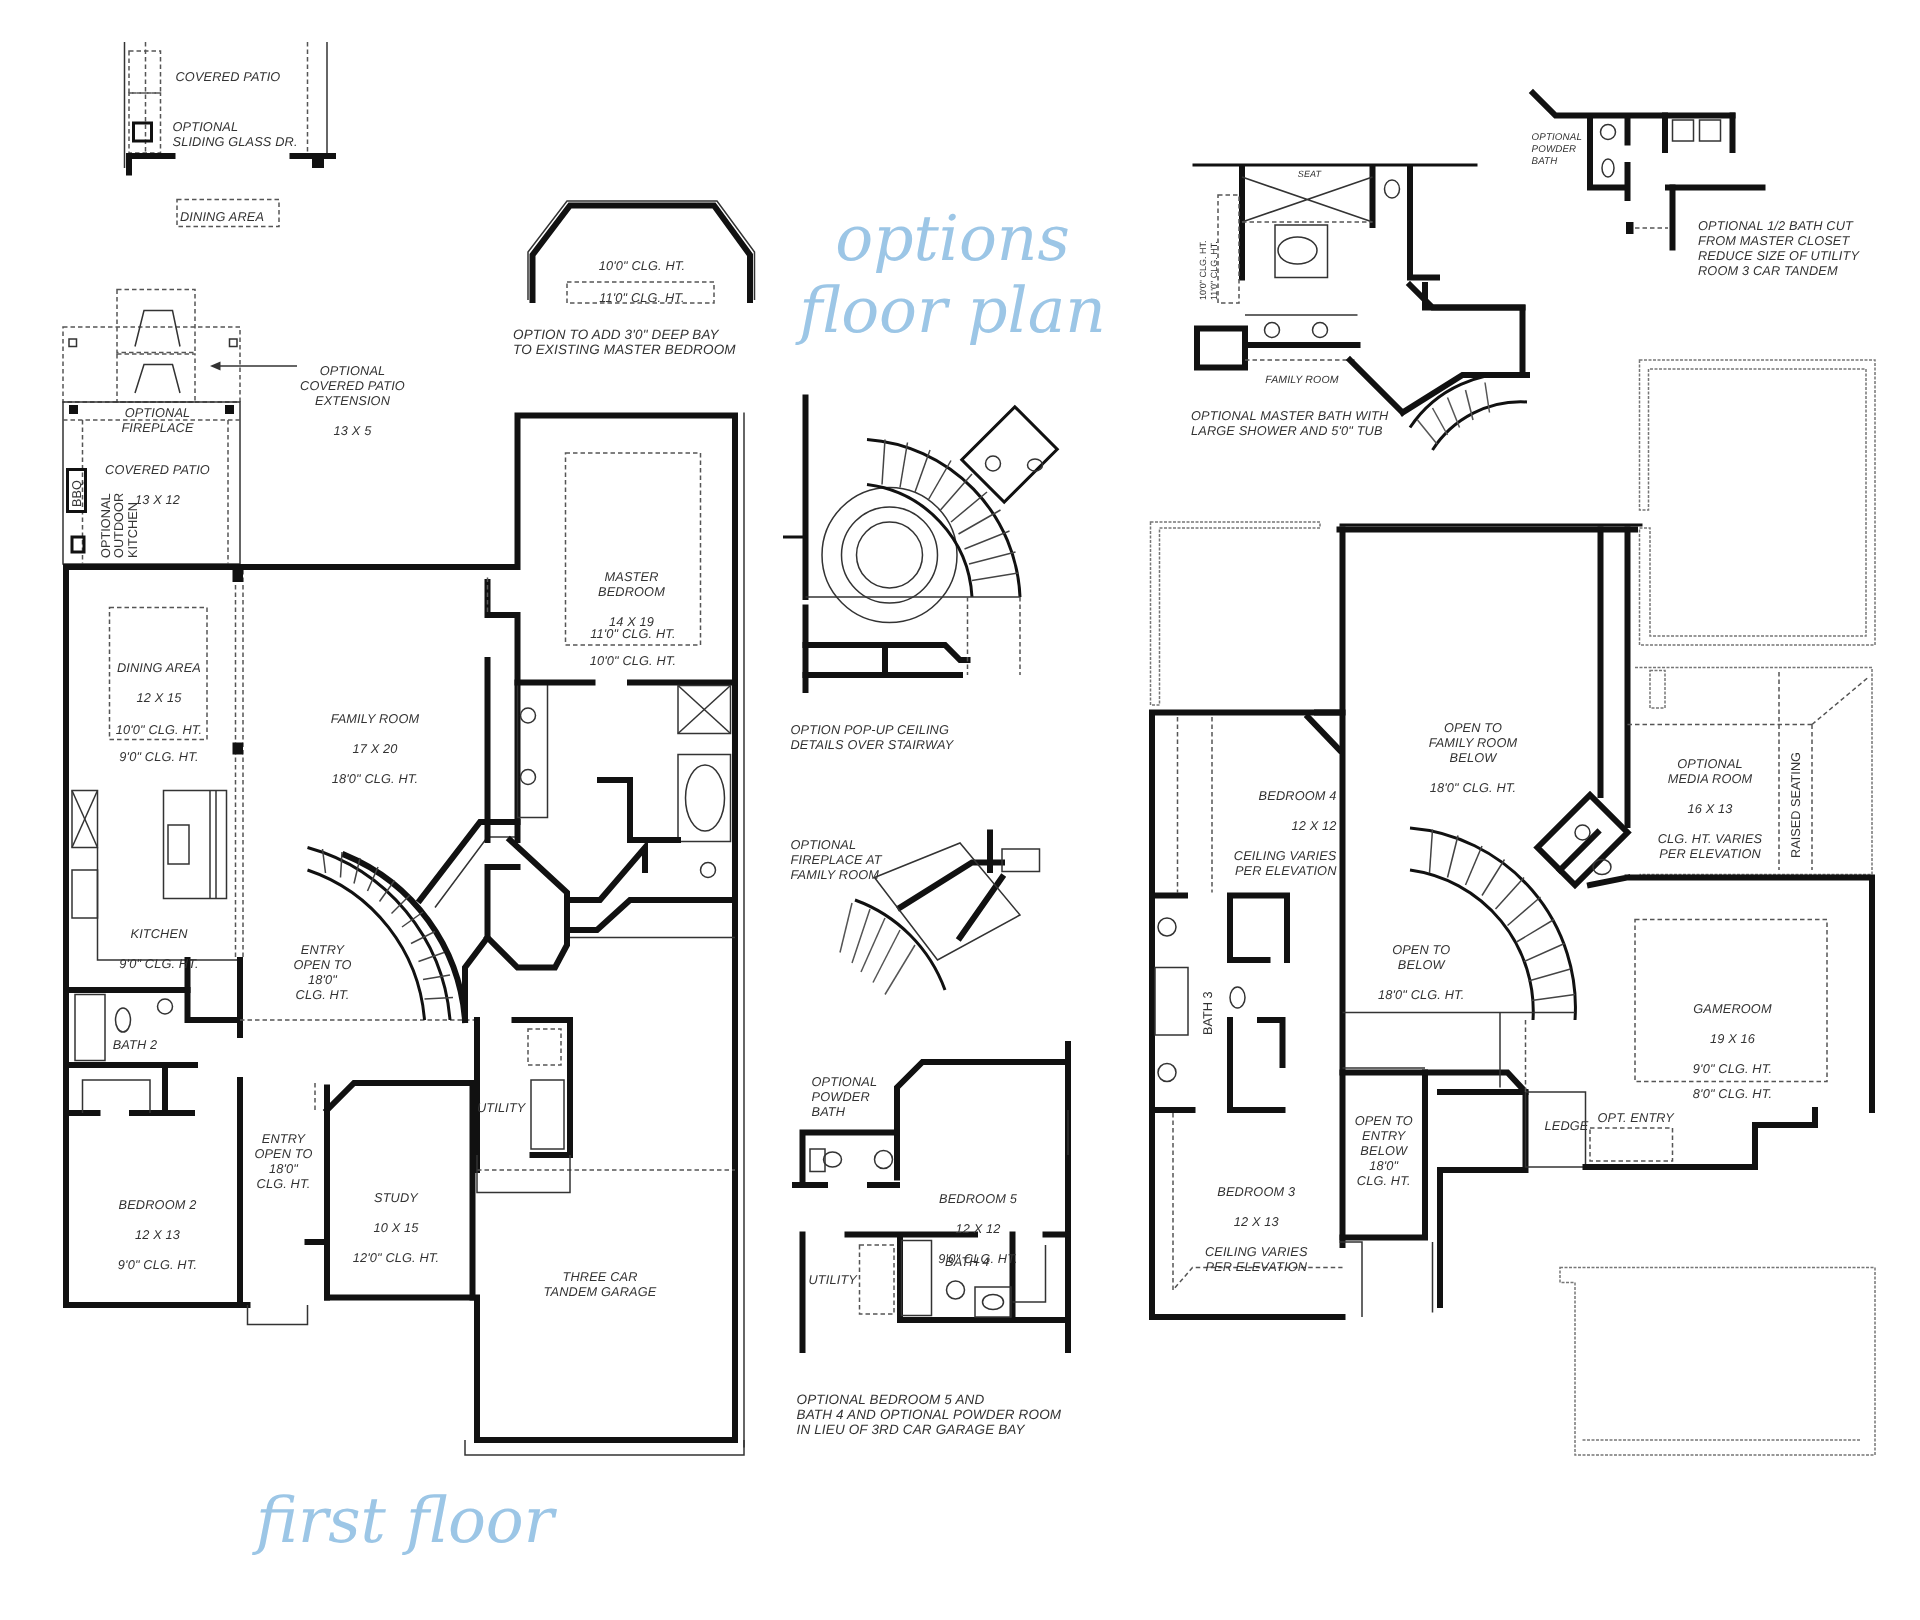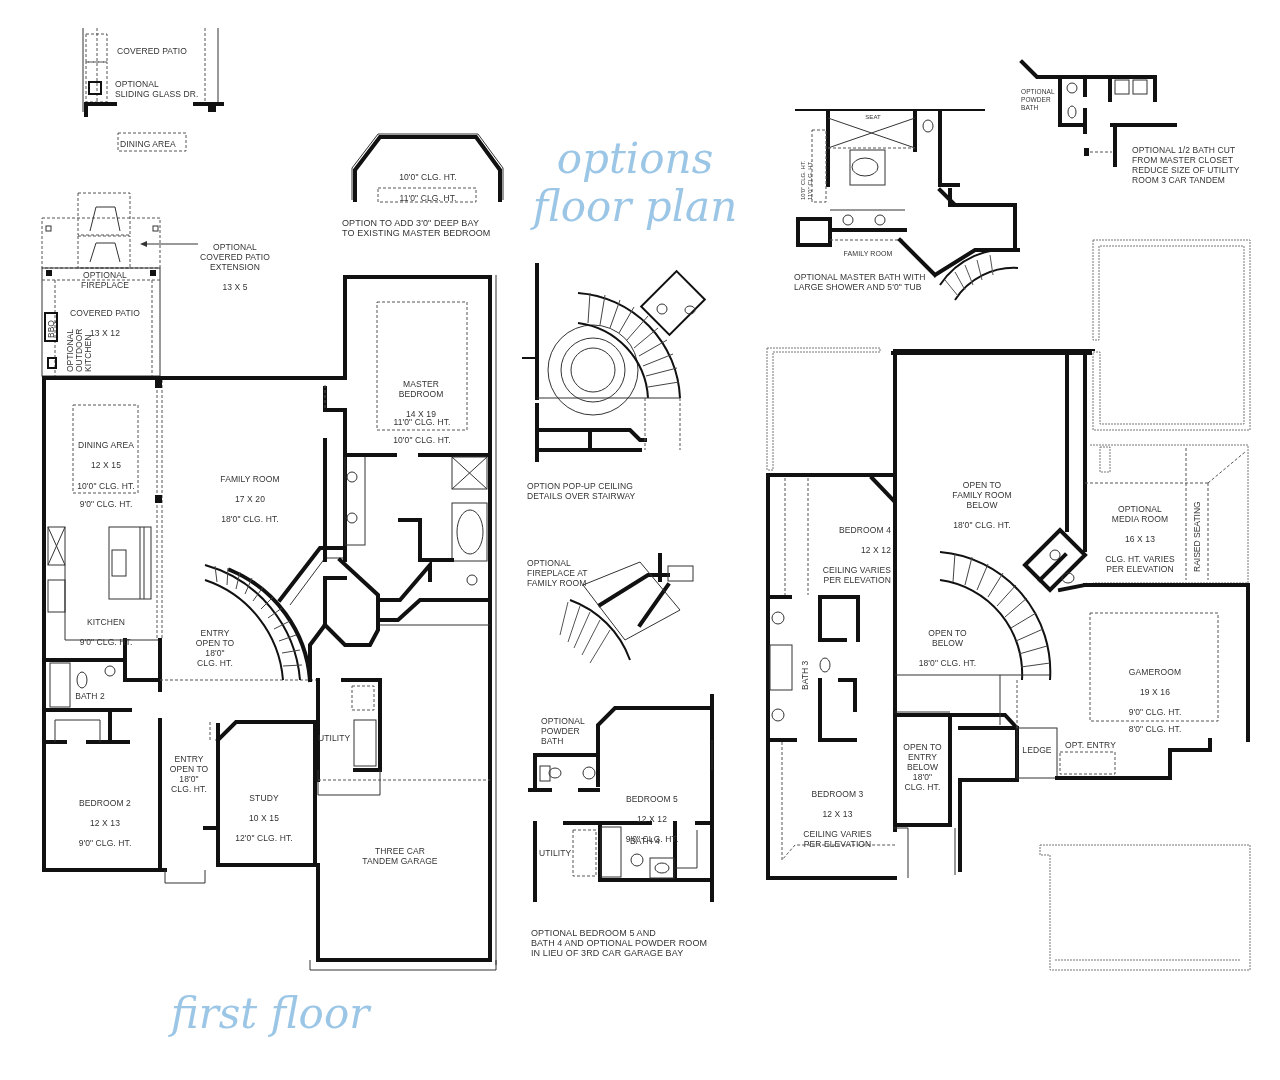--- a/index.html
+++ b/index.html
@@ -3,21 +3,21 @@
 <meta charset="utf-8">
 <style>
   html,body{margin:0;padding:0;background:#ffffff;}
   body{width:1280px;height:1080px;position:relative;overflow:hidden;font-family:"Liberation Sans",sans-serif;color:#222;}
   svg.plan{position:absolute;left:0;top:0;}
   .w{stroke:#111;stroke-width:4;fill:none;stroke-linecap:square;}
   .wt{stroke:#111;stroke-width:2;fill:none;}
   .th{stroke:#333;stroke-width:1;fill:none;}
   .dash{stroke:#555;stroke-width:1;fill:none;stroke-dasharray:3 2;}
   .dbl{stroke:#777;stroke-width:1;fill:none;stroke-dasharray:2 1;}
-  .lbl{position:absolute;font-size:8.5px;line-height:10px;text-align:center;color:#333;letter-spacing:0.1px;white-space:pre-line;}
+  .lbl{position:absolute;font-size:8.5px;line-height:10px;text-align:center;color:#333;letter-spacing:0.1px;white-space:pre-line;font-style:italic;}
   .lbl.left{text-align:left;}
   .vert{position:absolute;font-size:8.5px;color:#333;transform:rotate(-90deg);transform-origin:left top;white-space:nowrap;}
   .script{position:absolute;font-family:"DejaVu Serif","Liberation Serif",serif;font-style:italic;color:#9cc6e6;font-size:42px;line-height:48px;text-align:center;}
 </style>
 </head>
 <body>
 
 <svg class="plan" width="1280" height="1080" viewBox="0 0 1280 1080">
 
   <g>
@@ -476,20 +476,20 @@
   <div>GAMEROOM</div>
   <div>19 X 16</div>
 </div>
 <div class="lbl" style="left:1110px;top:707px;width:90px;">9'0" CLG. HT.</div>
 <div class="lbl" style="left:1110px;top:724px;width:90px;">8'0" CLG. HT.</div>
 <div class="lbl" style="left:895px;top:742px;width:55px;">OPEN TO
 ENTRY
 BELOW
 18'0"
 CLG. HT.</div>
-<div class="lbl" style="left:1015px;top:745px;width:44px;">LEDGE</div>
+<div class="lbl" style="left:1015px;top:745px;width:44px;text-align:right;">LEDGE</div>
 <div class="lbl left" style="left:1065px;top:740px;">OPT. ENTRY</div>
 <div class="lbl" style="left:795px;top:779px;width:85px;">
   <div>BEDROOM  3</div>
   <div>12 X 13</div>
   <div>CEILING VARIES
 PER ELEVATION</div>
 </div>
 
 </body></html>

